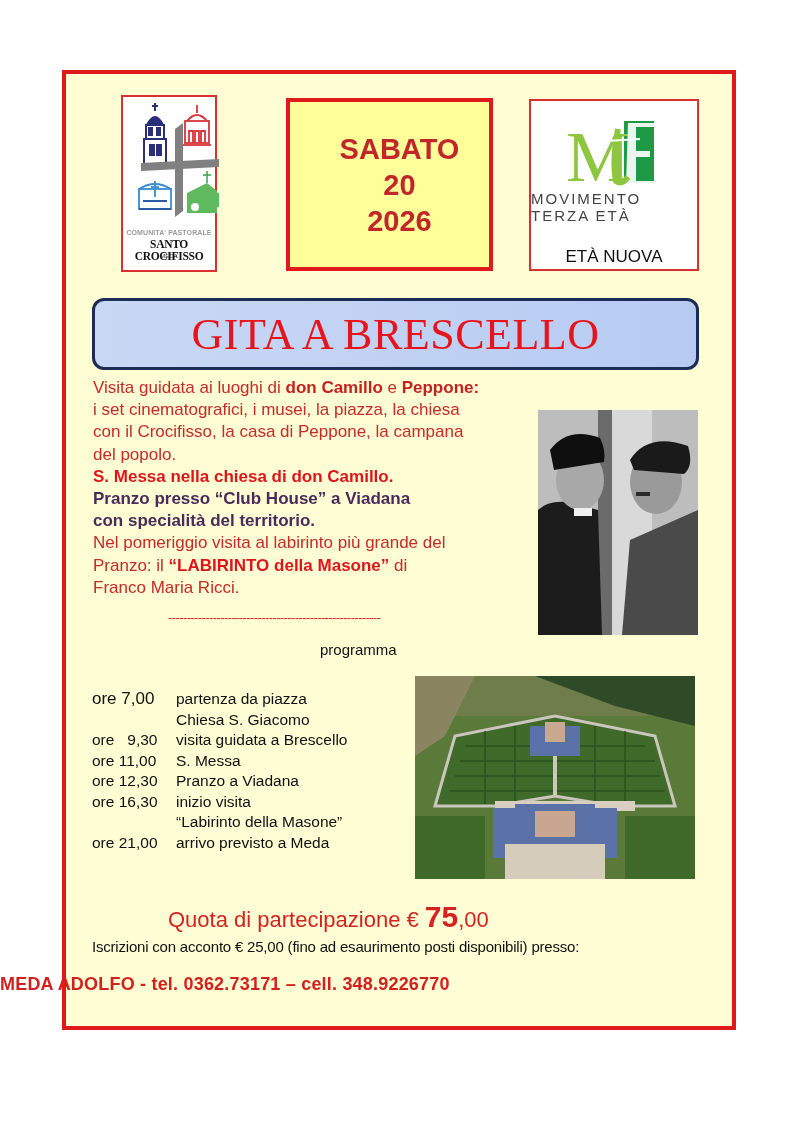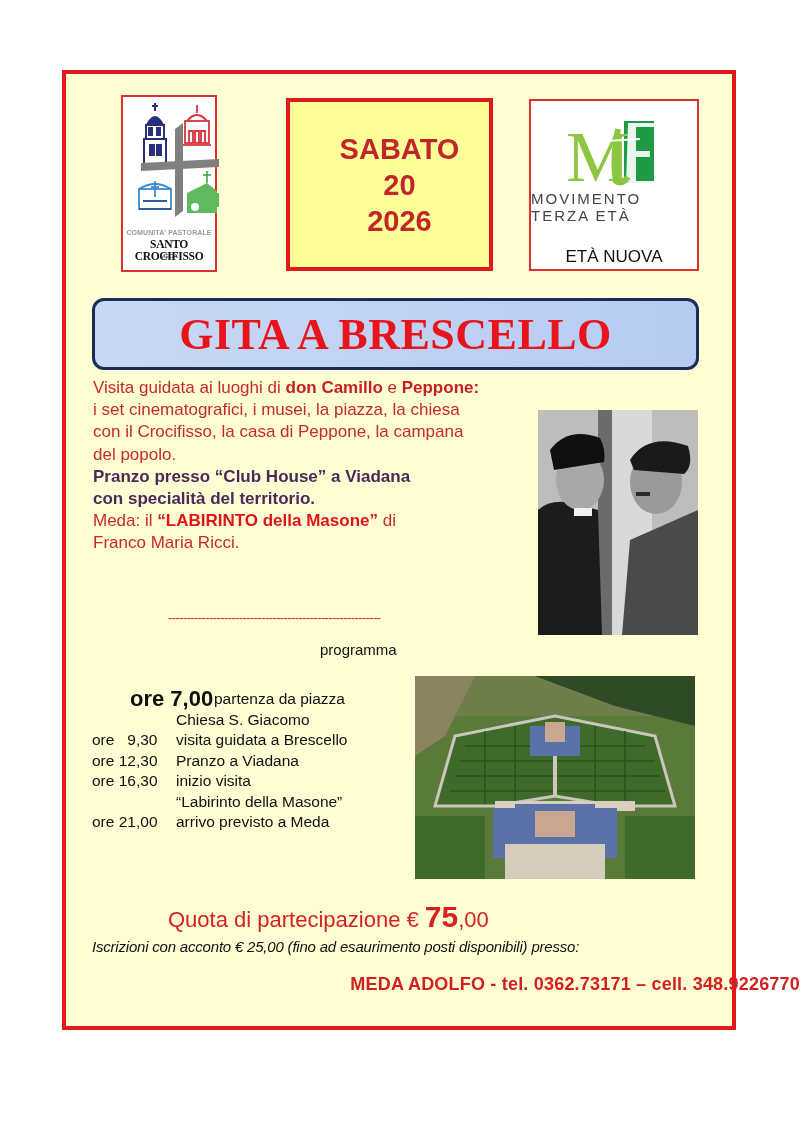--- a/index.html
+++ b/index.html
@@ -43,21 +43,21 @@
     .logo-right .eta { position: absolute; left: 0; width: 100%; top: 146px; text-align: center; font-size: 17px; color: #111; }
 
     
     .title-banner {
       position: absolute; left: 92px; top: 298px; width: 607px; height: 72px;
       border: 3px solid #1b2d55; border-radius: 12px;
       background: linear-gradient(90deg, #c9d8f5 0%, #b7cbf2 100%);
       display: flex; align-items: center; justify-content: center;
     }
     .title-banner h1 {
-      font-family: "Liberation Serif", serif; font-weight: bold; font-size: 44px;
+      font-family: "Liberation Serif", serif; font-weight: normal; font-size: 44px;
       color: #e8141c; letter-spacing: 0.5px;
     }
 
     
     .desc { position: absolute; left: 93px; top: 377px; width: 440px; font-size: 17px; line-height: 22.2px; }
     .desc p { margin: 0; white-space: nowrap; }
     .red { color: #c72a2a; }
     .red-b { color: #c62020; font-weight: bold; }
     .brightred-b { color: #e0141c; font-weight: bold; }
     .purple-b { color: #4a2a5a; font-weight: bold; }
@@ -70,32 +70,32 @@
     .dashes {
       position: absolute; left: 168px; top: 614px; width: 362px; height: 8px;
       color: #c72a2a; font-size: 13px; line-height: 8px; overflow: hidden; white-space: nowrap; letter-spacing: -0.6px;
     }
     .programma { position: absolute; left: 320px; top: 641px; font-size: 15px; color: #111; }
 
     
     .schedule { position: absolute; left: 92px; top: 689px; font-size: 15.5px; line-height: 20.5px; color: #111; }
     .schedule .row { display: flex; white-space: nowrap; }
     .schedule .time { width: 84px; flex: none; }
-    .schedule .first .time { font-weight: bold; font-size: 22px; margin-left: 38px; }
+    .schedule .first .time { font-weight: normal; font-size: 17px; }
     .schedule .pad { padding-left: 84px; }
 
     .labyrinth {
       position: absolute; left: 415px; top: 676px; width: 280px; height: 203px;
       background: #4d6b32; overflow: hidden;
     }
 
     .quota { position: absolute; left: 168px; top: 900px; font-size: 22px; color: #d42222; white-space: nowrap; }
     .quota .amount { font-weight: bold; font-size: 30px; }
-    .iscr { position: absolute; left: 92px; top: 938px; font-size: 15px; color: #111; white-space: nowrap; letter-spacing: -0.2px; font-style: italic; }
-    .contact { position: absolute; left: 0; width: 800px; top: 974px; text-align: right; font-size: 18px; font-weight: bold; color: #d21f1f; letter-spacing: 0.2px; }
+    .iscr { position: absolute; left: 92px; top: 938px; font-size: 15px; color: #111; white-space: nowrap; letter-spacing: -0.2px; }
+    .contact { position: absolute; left: 0; width: 800px; top: 974px; text-align: left; font-size: 18px; font-weight: bold; color: #d21f1f; letter-spacing: 0.2px; }
   </style>
 </head>
 <body>
 
 <div class="frame"></div>
 
 <div class="logo-left">
   <svg width="96" height="128" viewBox="0 0 96 128">
 
     <g fill="none" stroke="#2b2f7a" stroke-width="2">
@@ -166,23 +166,25 @@
 
 <div class="title-banner">
   <h1>GITA A BRESCELLO</h1>
 </div>
 
 <div class="desc">
   <p class="red"><span>Visita guidata ai luoghi di </span><span class="red-b">don Camillo</span><span> e </span><span class="red-b">Peppone:</span></p>
   <p class="red">i set cinematografici, i musei, la piazza, la chiesa</p>
   <p class="red">con il Crocifisso, la casa di Peppone, la campana</p>
   <p class="red">del popolo.</p>
+  <p class="brightred-b">S. Messa nella chiesa di don Camillo.</p>
   <p class="purple-b">Pranzo presso “Club House” a Viadana</p>
   <p class="purple-b">con specialità del territorio.</p>
-  <p class="red"><span>Meda: il </span><span class="brightred-b">“LABIRINTO della Masone”</span><span> di</span></p>
+  <p class="red">Nel pomeriggio visita al labirinto più grande del</p>
+  <p class="red"><span>Pranzo: il </span><span class="brightred-b">“LABIRINTO della Masone”</span><span> di</span></p>
   <p class="red">Franco Maria Ricci.</p>
 </div>
 
 <div class="photo">
   <svg width="160" height="225" viewBox="0 0 160 225">
     <rect width="160" height="225" fill="#bdbdbd"></rect>
     <rect x="60" y="0" width="14" height="225" fill="#6b6b6b"></rect>
     <rect x="74" y="0" width="40" height="225" fill="#d9d9d9"></rect>
 
     <path d="M0 100 Q10 90 30 92 L60 100 L64 225 L0 225 Z" fill="#1c1c1c"></path>
@@ -204,20 +206,24 @@
   <div class="row first">
     <span class="time">ore 7,00</span>
     <span>partenza da piazza</span>
   </div>
   <div class="row">
     <span class="pad">Chiesa S. Giacomo</span>
   </div>
   <div class="row">
     <span class="time" style="white-space:pre">ore   9,30</span>
     <span>visita guidata a Brescello</span>
+  </div>
+  <div class="row">
+    <span class="time">ore 11,00</span>
+    <span>S. Messa</span>
   </div>
   <div class="row">
     <span class="time">ore 12,30</span>
     <span>Pranzo a Viadana</span>
   </div>
   <div class="row">
     <span class="time">ore 16,30</span>
     <span>inizio visita</span>
   </div>
   <div class="row">

